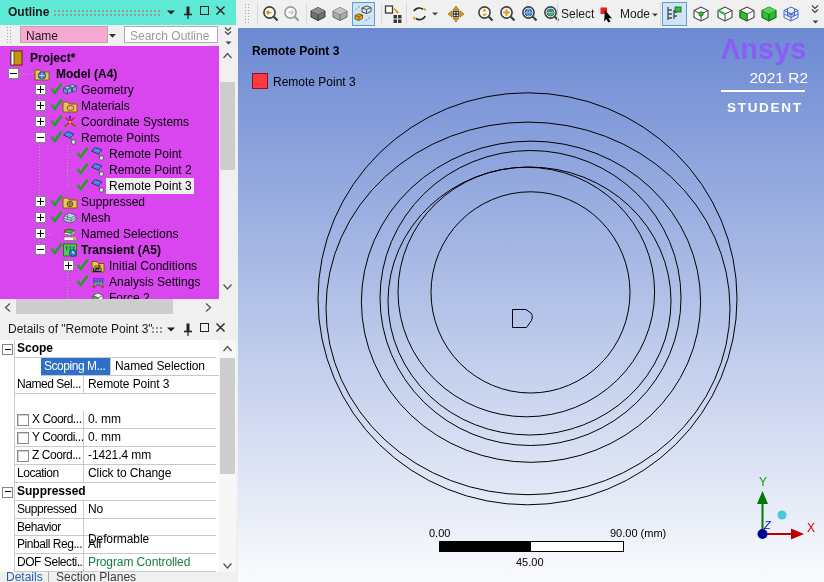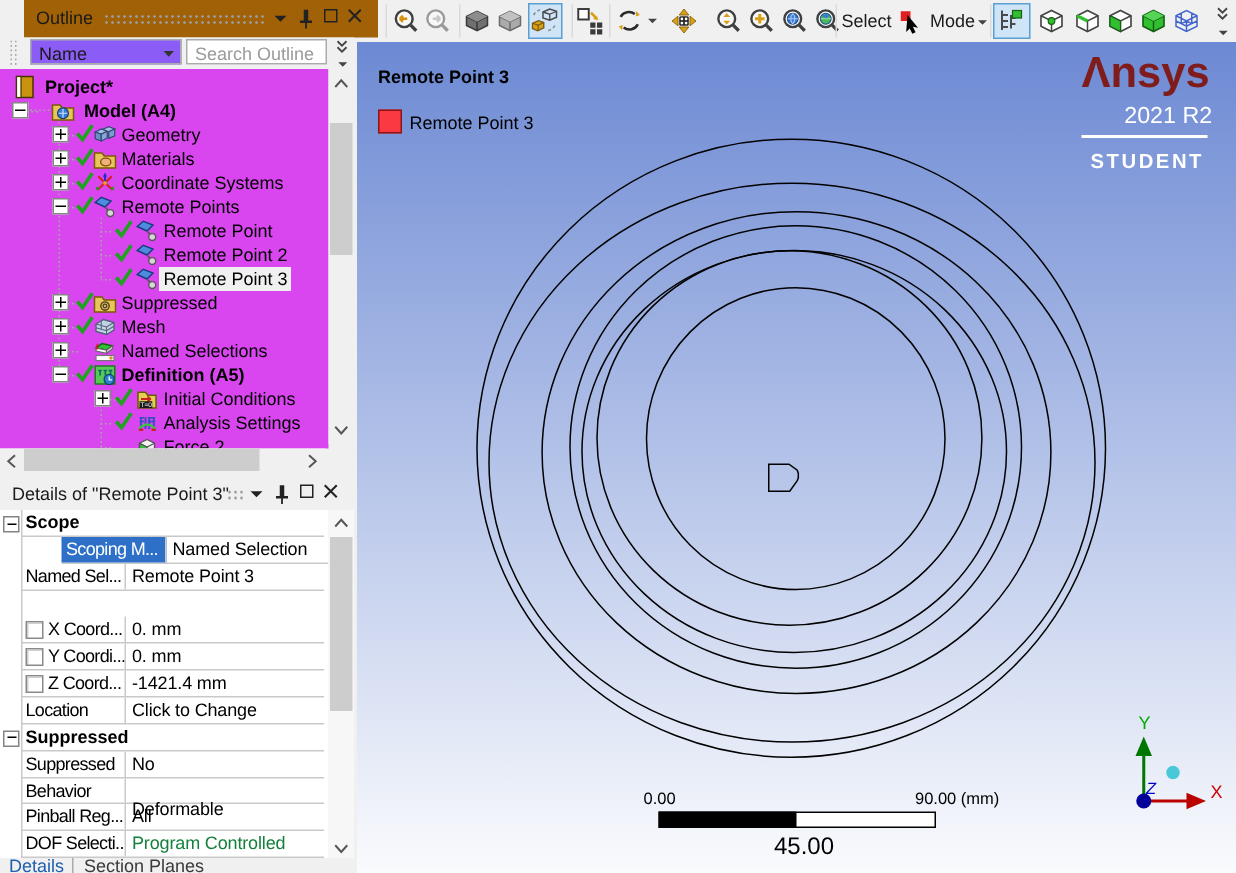--- a/index.html
+++ b/index.html
@@ -22,21 +22,21 @@
 </head>
 <body>
 
 <div class="abs" id="viewport" style="left:238px;top:28px;width:586px;height:554px;
   background:linear-gradient(180deg,rgb(108,137,211) 0%,rgb(250,251,253) 100%);"></div>
 
 <div class="tx" style="left:252px;top:44px;font-size:12px;font-weight:bold;color:#000;">Remote Point 3</div>
 <div class="abs" style="left:252px;top:73px;width:14px;height:14px;background:#fb3943;border:1px solid #891616;"></div>
 <div class="tx" style="left:273px;top:75px;font-size:12px;color:#000;">Remote Point 3</div>
 
-<div class="tx" style="left:721px;top:32.5px;font-size:29px;font-weight:bold;color:#7f1d1d;">Λnsys</div>
+<div class="tx" style="left:721px;top:32.5px;font-size:29px;font-weight:bold;color:#8b5cf6;">Λnsys</div>
 <div class="tx" style="left:749.5px;top:69px;font-size:15.5px;color:#fff;">2021 R2</div>
 <div class="abs" style="left:721px;top:90px;width:84px;height:2px;background:#fff;"></div>
 <div class="tx" style="left:727px;top:100px;font-size:13.5px;font-weight:bold;color:#fff;letter-spacing:1.7px;">STUDENT</div>
 
 <svg class="abs" style="left:238px;top:28px;" width="586" height="554" viewBox="0 0 586 554">
   <g fill="none" stroke="#000" stroke-width="1">
     <ellipse cx="289.5" cy="270.8" rx="209.5" ry="206"></ellipse>
     <ellipse cx="290" cy="280.4" rx="202" ry="186.3"></ellipse>
     <ellipse cx="293" cy="273.7" rx="169.6" ry="160.6"></ellipse>
     <ellipse cx="292.5" cy="270" rx="150.5" ry="147.5"></ellipse>
@@ -44,21 +44,21 @@
     <ellipse cx="288.3" cy="264" rx="128.3" ry="124.8"></ellipse>
     <ellipse cx="292.5" cy="264.4" rx="99.5" ry="100.6"></ellipse>
     <path d="M 274.5 281.5 L 288 281.5 L 293.5 285.5 L 294.2 287.5 L 294.2 290.5 L 293.5 292.5 L 288.5 299.5 L 274.5 299.5 Z"></path>
   </g>
 </svg>
 
 <div class="tx" style="left:429px;top:527px;font-size:11px;color:#000;">0.00</div>
 <div class="tx" style="left:610px;top:527px;font-size:11px;color:#000;">90.00 (mm)</div>
 <div class="abs" style="left:439px;top:541px;width:185px;height:11px;background:#fff;border:1px solid #000;box-sizing:border-box;"></div>
 <div class="abs" style="left:439px;top:541px;width:92px;height:11px;background:#000;"></div>
-<div class="tx" style="left:516px;top:556px;font-size:16px;color:#000;text-align:right;">45.00</div>
+<div class="tx" style="left:516px;top:556px;font-size:11px;color:#000;text-align:right;">45.00</div>
 
 <svg class="abs" style="left:735px;top:470px;" width="89" height="80" viewBox="0 0 89 80">
   <line x1="27.5" y1="64" x2="27.5" y2="30" stroke="#007700" stroke-width="2"></line>
   <polygon points="27.5,21 33,34 22,34" fill="#007700"></polygon>
   <text x="24" y="16" fill="#00aa00" font-size="12" font-family="Liberation Sans">Y</text>
   <line x1="27.5" y1="64" x2="60" y2="64" stroke="#bb0000" stroke-width="2"></line>
   <polygon points="69,64 56,58.5 56,69.5" fill="#bb0000"></polygon>
   <text x="72" y="62" fill="#cc0000" font-size="12" font-family="Liberation Sans">X</text>
   <text x="29" y="59" fill="#0000cc" font-size="11" font-family="Liberation Sans" font-style="italic">Z</text>
   <circle cx="27.5" cy="64" r="5" fill="#000099"></circle>
@@ -190,41 +190,41 @@
       <path d="M3 6.5 L10 3 L17 6.5 L17 13.5 L10 17 L3 13.5 Z M3 6.5 L10 10 L17 6.5 M10 10 V17 M6.5 4.75 v7 M13.5 4.75 v7 M3 10 l7 3.5 l7 -3.5 M6.5 11.75 M6.5 8.25 l7 3.5 M13.5 8.25 l-7 3.5" fill="none" stroke="#4466cc" stroke-width="1"></path>
     </svg>
 <svg class="abs" style="left:574px;top:4px;" width="10" height="12" viewBox="0 0 10 12">
       <path d="M2 1.5 L5 4.5 L8 1.5 M2 5.5 L5 8.5 L8 5.5" stroke="#444" stroke-width="1.2" fill="none"></path>
     </svg>
 <svg class="abs" style="left:575px;top:19px;" width="9" height="6" viewBox="0 0 9 6">
       <path d="M1.5 1.5 L4.5 4.5 L7.5 1.5 Z" fill="#444"></path>
     </svg>
 </div>
 
-<div class="abs" id="outline-hdr" style="left:16px;top:0;width:236px;height:25px;background:#a16207;">
+<div class="abs" id="outline-hdr" style="left:0;top:0;width:236px;height:25px;background:#5eead4;font-weight:bold;">
   <div class="tx" style="left:8px;top:5px;font-size:12px;color:#1a1a1a;">Outline</div>
   <div class="dots" style="left:54px;top:10px;width:106px;height:7px;"></div>
   <svg class="abs" style="left:166px;top:9px;" width="10" height="7" viewBox="0 0 10 7">
       <path d="M1 1.5 L5 5.5 L9 1.5 Z" fill="#222"></path>
     </svg>
   <svg class="abs" style="left:183px;top:4px;" width="10" height="16" viewBox="0 0 10 16">
       <path d="M5 2.5 v8" stroke="#222" stroke-width="3"></path>
       <path d="M1 10.5 h8" stroke="#222" stroke-width="1.6"></path>
       <path d="M5 10.5 v4.5" stroke="#222" stroke-width="1.2"></path>
     </svg>
   <div class="abs" style="left:200px;top:6px;width:9px;height:9px;border:1.5px solid #222;box-sizing:border-box;"></div>
   <svg class="abs" style="left:215px;top:5px;" width="11" height="11" viewBox="0 0 11 11">
       <path d="M1.5 1.5 L9.5 9.5 M9.5 1.5 L1.5 9.5" stroke="#222" stroke-width="1.4"></path>
     </svg>
 </div>
 
 <div class="abs" id="search-row" style="left:0;top:25px;width:236px;height:21px;background:#f0f0f0;">
   <div class="vdot" style="left:7px;top:2px;height:17px;"></div>
   <div class="vdot" style="left:10px;top:2px;height:17px;"></div>
-  <div class="abs" style="left:20px;top:1px;width:101px;height:17px;background:#8b5cf6;border:1px solid #ababab;box-sizing:border-box;">
+  <div class="abs" style="left:20px;top:1px;width:88px;height:17px;background:#f9a8d4;border:1px solid #ababab;box-sizing:border-box;">
     <div class="tx" style="left:5px;top:1.5px;font-size:12px;">Name</div>
     <svg class="abs" style="left:87px;top:6px;" width="9" height="6" viewBox="0 0 9 6">
         <path d="M1 1 L4.5 4.8 L8 1 Z" fill="#333"></path>
       </svg>
   </div>
   <div class="abs" style="left:124px;top:1px;width:94px;height:17px;background:#fff;border:1px solid #ababab;box-sizing:border-box;">
     <div class="tx" style="left:5px;top:1.5px;font-size:12px;color:#9a9a9a;">Search Outline</div>
   </div>
   <svg class="abs" style="left:223px;top:1px;" width="10" height="12" viewBox="0 0 10 12">
       <path d="M2 1.5 L5 4.5 L8 1.5 M2 5.5 L5 8.5 L8 5.5" stroke="#444" stroke-width="1.2" fill="none"></path>
@@ -367,21 +367,21 @@
 <div class="hdot" style="left:45px;top:204px;width:8px;"></div>
 <svg class="abs" style="left:50px;top:196px;" width="13" height="13" viewBox="0 0 13 13">
       <path d="M1.5 7 L5 11 L11.5 1.5" stroke="#1fa31f" stroke-width="2.4" fill="none"></path>
     </svg>
 <svg class="abs" style="left:62px;top:196.0px;" width="16" height="16" viewBox="0 0 16 16">
       <rect x="1.5" y="2" width="13" height="12" fill="#57c957" stroke="#1f7a1f" stroke-width="1"></rect>
       <path d="M3.5 5 h2.4 M4.7 5 v3.4 M7 5 h2.4 M8.2 5 v3.4 M10.5 5 h2.4 M11.7 5 v3.4" stroke="#0f6868" stroke-width="1.1" fill="none"></path>
       <circle cx="10.8" cy="11" r="3.4" fill="#2f7fd0" stroke="#0f3f70" stroke-width="0.8"></circle>
       <path d="M10.8 9 v2.2 h1.8" stroke="#fff" stroke-width="0.9" fill="none"></path>
     </svg>
-<div class="row-tx" style="left:81px;top:197.0px;font-weight:bold;">Definition (A5)</div>
+<div class="row-tx" style="left:81px;top:197.0px;font-weight:bold;">Transient (A5)</div>
 <div class="exp plus" style="left:63px;top:214px;"></div>
 <div class="hdot" style="left:73px;top:220px;width:8px;"></div>
 <svg class="abs" style="left:76px;top:212px;" width="13" height="13" viewBox="0 0 13 13">
       <path d="M1.5 7 L5 11 L11.5 1.5" stroke="#1fa31f" stroke-width="2.4" fill="none"></path>
     </svg>
 <svg class="abs" style="left:90px;top:212.0px;" width="16" height="16" viewBox="0 0 16 16">
       <path d="M2 3.5 L7 3.5 L8.5 5.5 L14 5.5 L14 14 L2 14 Z" fill="#e3cf52" stroke="#6b5c00" stroke-width="1"></path>
       <path d="M4 8 h6.5 M10.5 8 l-2.2 -1.6 M10.5 8 l-2.2 1.6" stroke="#d02020" stroke-width="1.2" fill="none"></path>
       <rect x="3" y="9.5" width="8.5" height="4.5" fill="#1a1a1a"></rect>
       <text x="3.6" y="13.3" font-size="4.4" fill="#fff" font-family="Liberation Sans, sans-serif">T=0</text>

